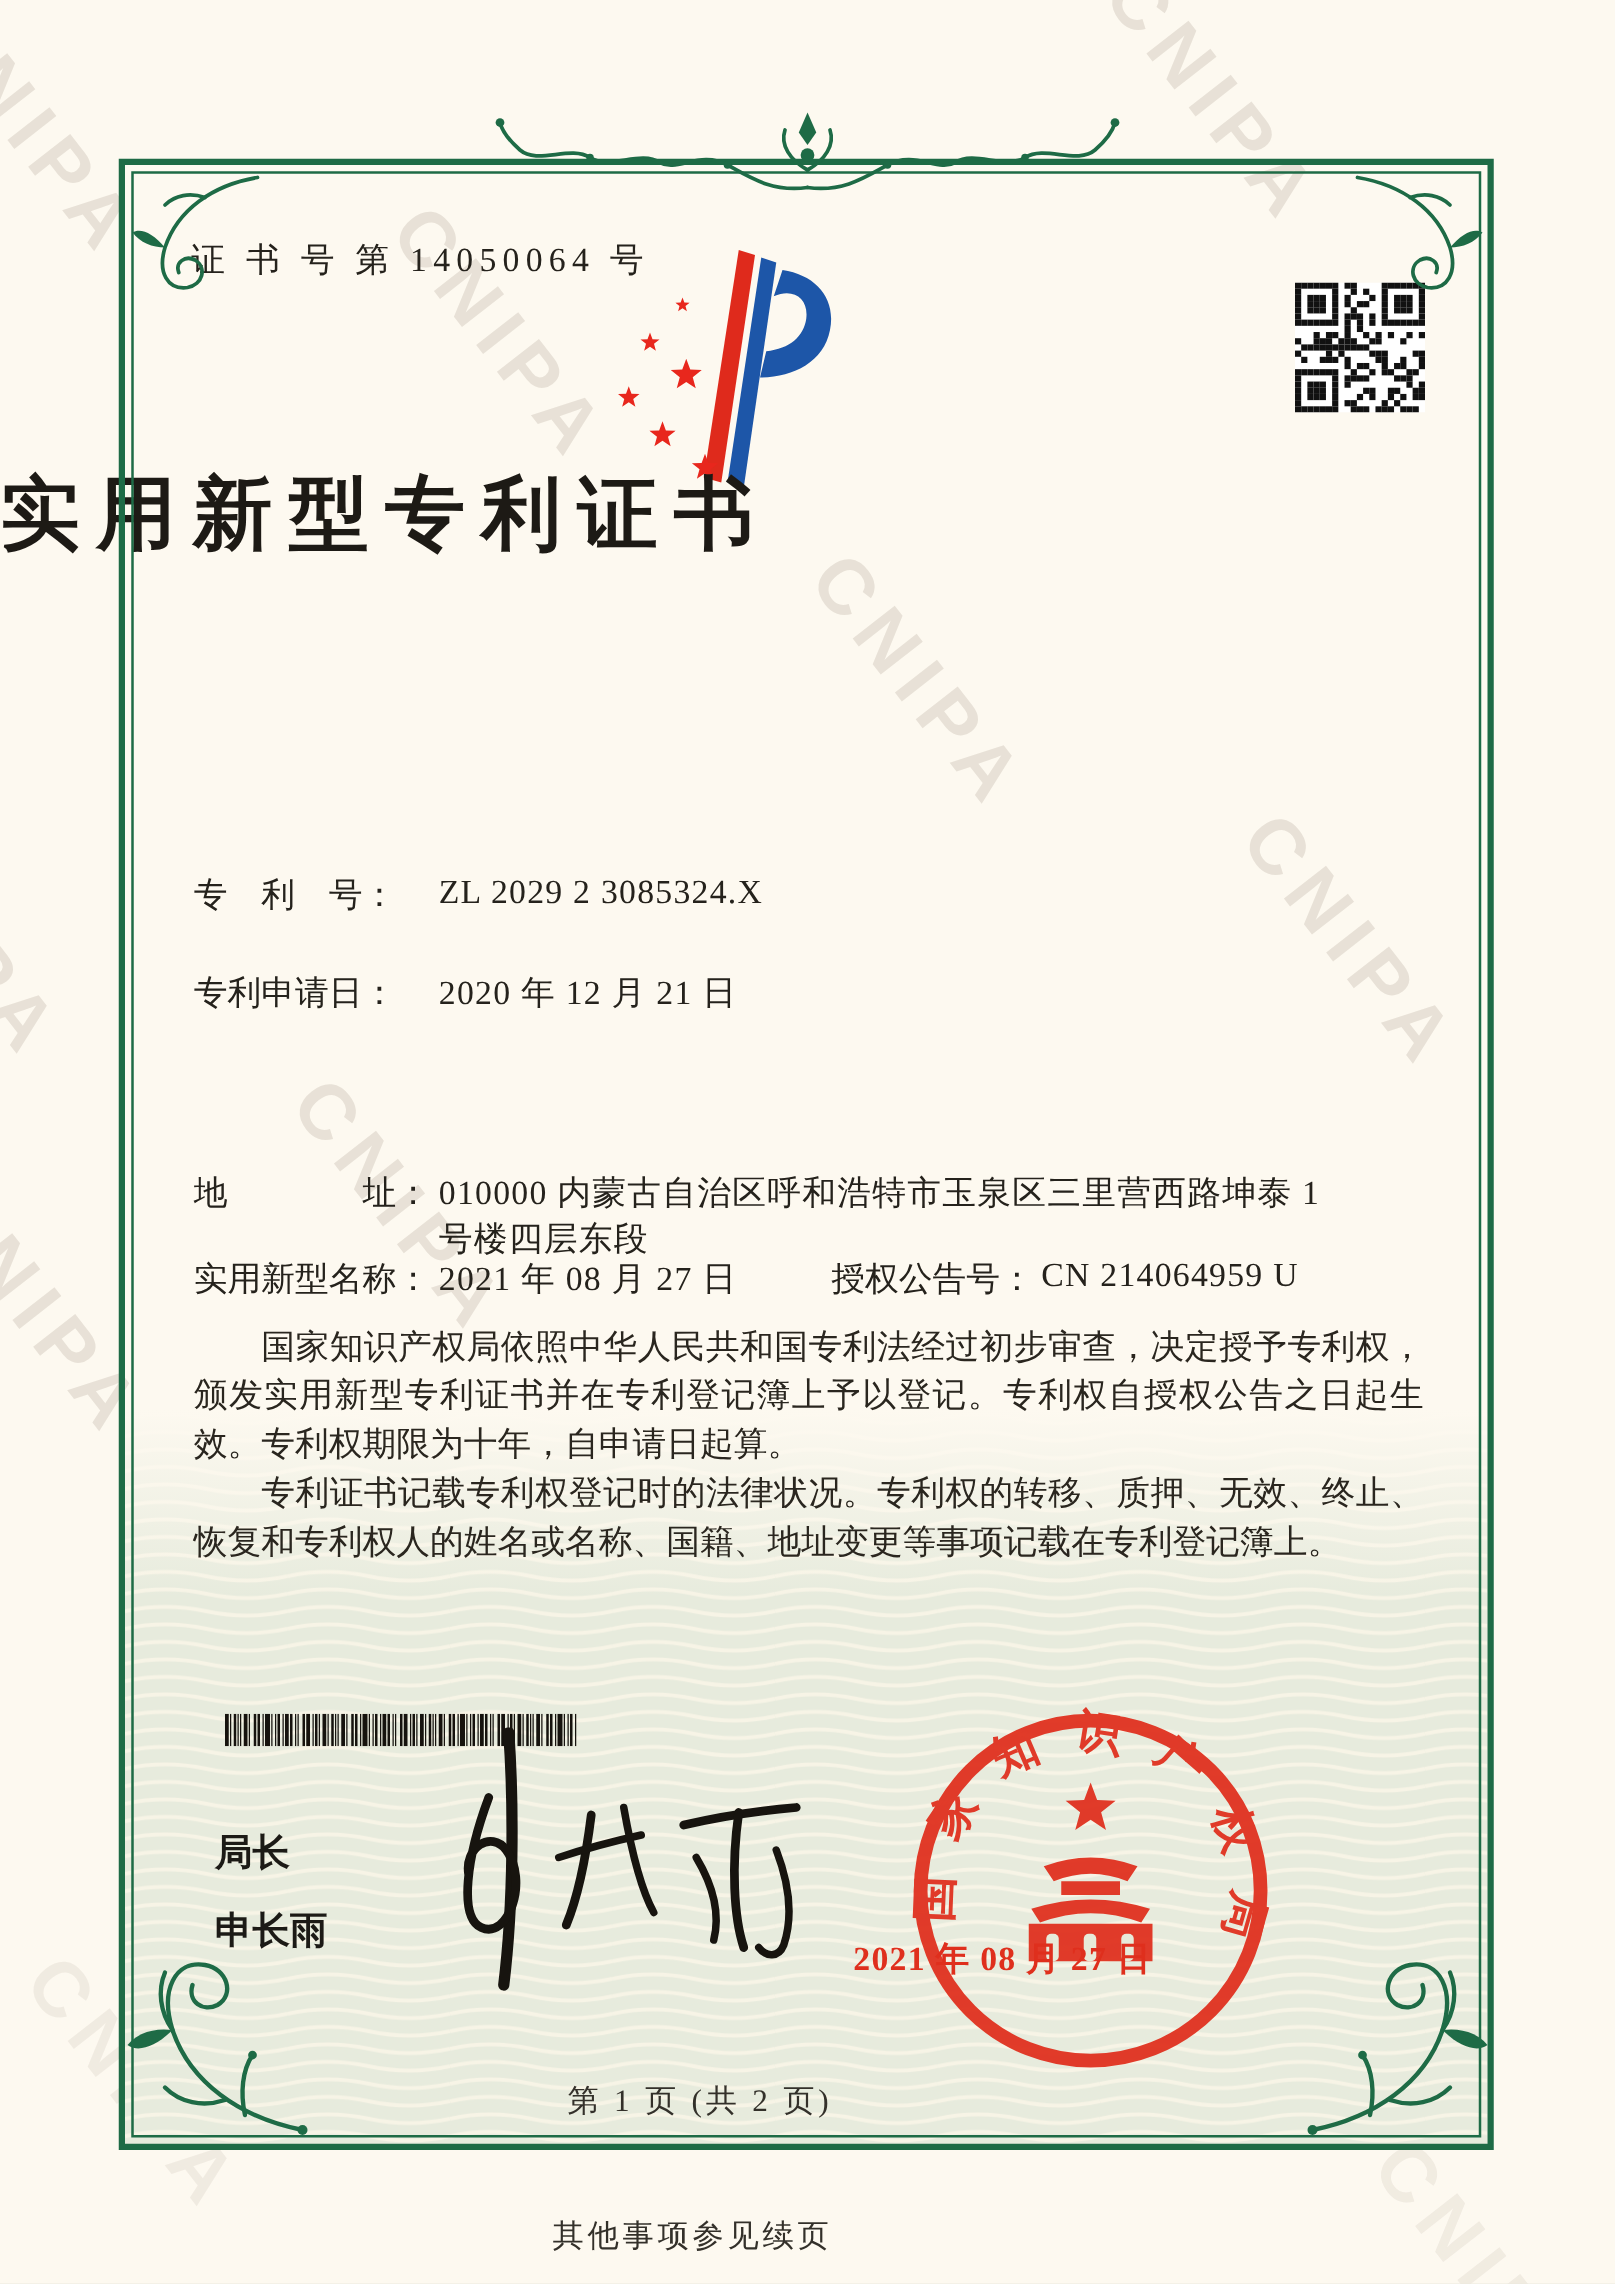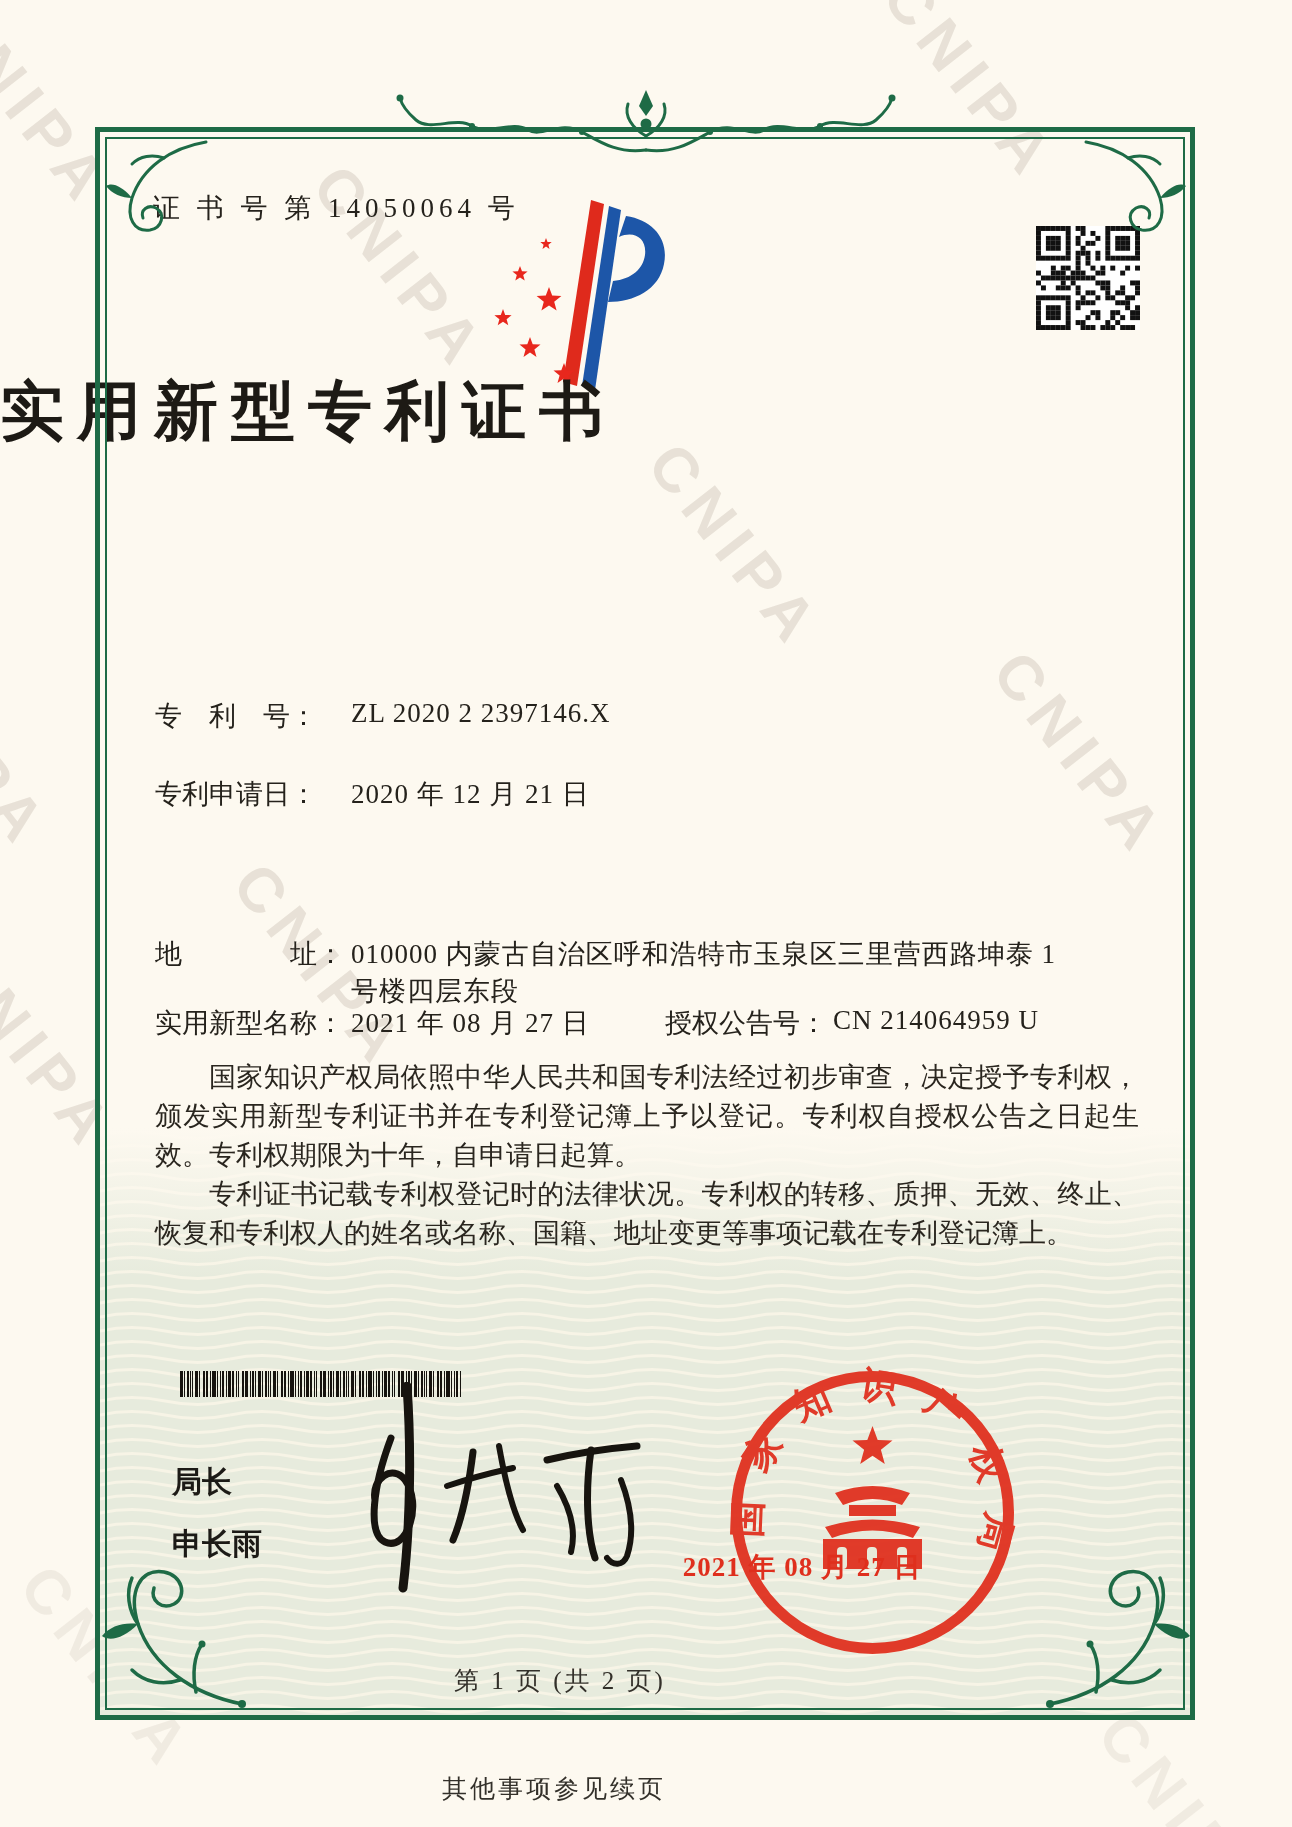--- a/index.html
+++ b/index.html
@@ -370,21 +370,21 @@
       <rect x="69.33" y="99.05" width="4.95" height="4.95" fill="#111"></rect>
       <rect x="74.29" y="99.05" width="4.95" height="4.95" fill="#111"></rect>
       <rect x="84.19" y="99.05" width="4.95" height="4.95" fill="#111"></rect>
       <rect x="89.14" y="99.05" width="4.95" height="4.95" fill="#111"></rect>
       <rect x="94.10" y="99.05" width="4.95" height="4.95" fill="#111"></rect>
     </svg>
 
   <h1 class="title">实用新型专利证书</h1>
 
   <div class="field-row" style="top:698px">
-    <span class="flabel">专　利　号：</span><span class="fvalue">ZL 2020 2 2397146.X</span>
+    <span class="flabel">专　利　号：</span><span class="fvalue">ZL 2029 2 3085324.X</span>
   </div>
   <div class="field-row" style="top:776px">
     <span class="flabel">专利申请日：</span><span class="fvalue">2020 年 12 月 21 日</span>
   </div>
   <div class="field-row" style="top:936px;line-height:37px;">
     <span class="flabel">地　　　　址：</span><span class="fvalue">010000  内蒙古自治区呼和浩特市玉泉区三里营西路坤泰 1
 号楼四层东段</span>
   </div>
   <div class="field-row" style="top:1005px">
     <span class="flabel">实用新型名称：</span><span class="fvalue">2021 年 08 月 27 日</span>

